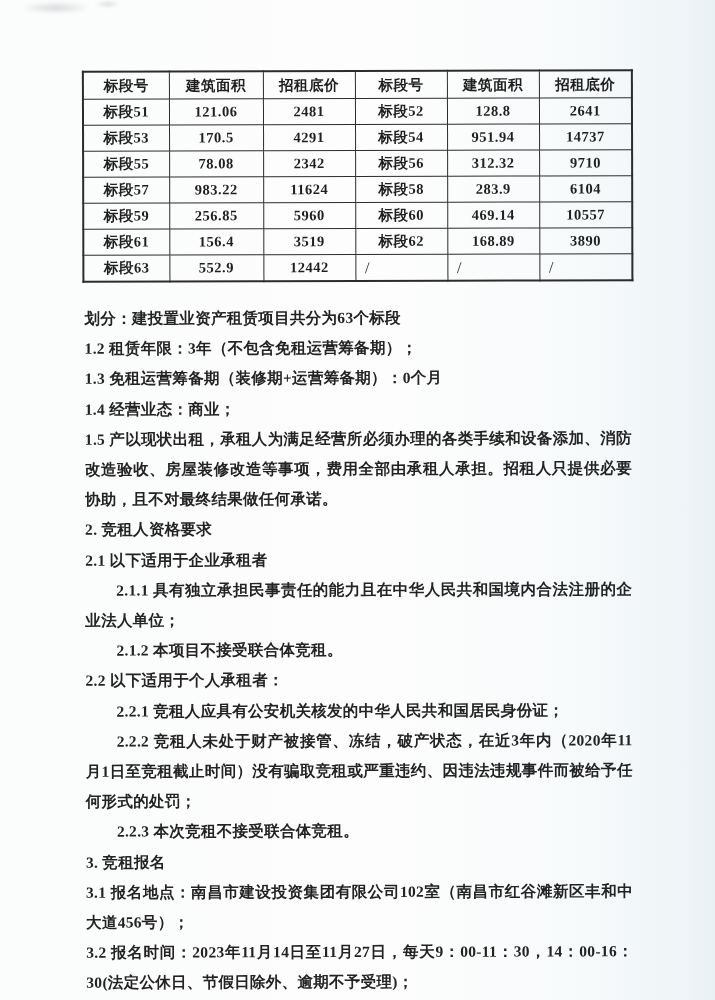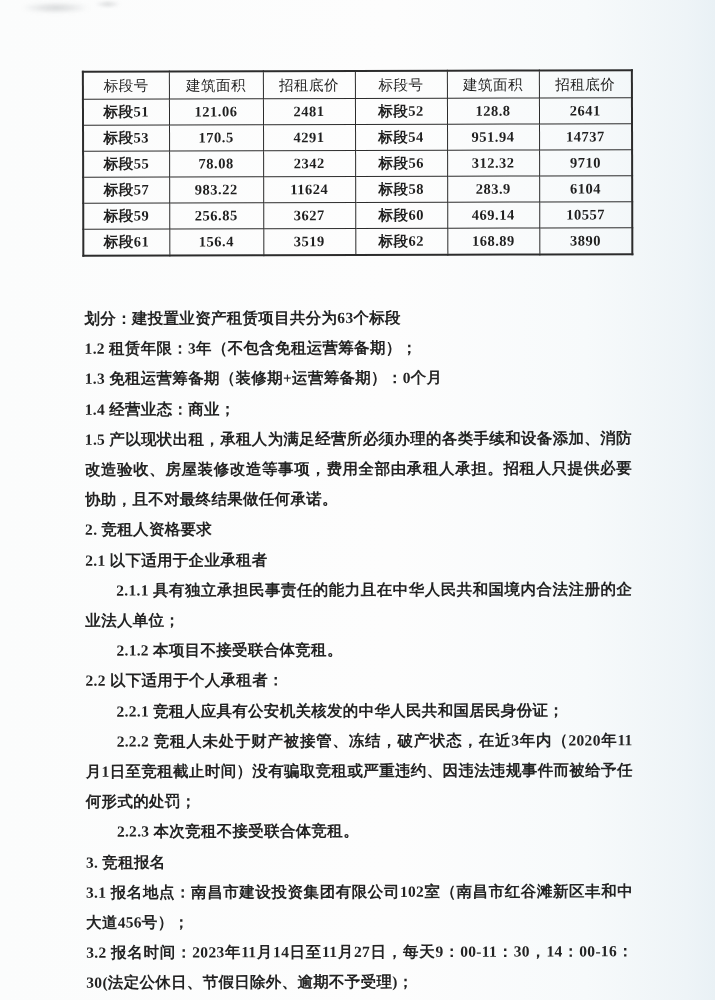--- a/index.html
+++ b/index.html
@@ -65,21 +65,21 @@
     text-align: center;
     vertical-align: middle;
     height: 25px;
     padding: 0 2px;
     overflow: hidden;
     white-space: nowrap;
     letter-spacing: 0.5px;
   }
   table.lots thead th {
     height: 26px;
-    font-weight: 400;
+    font-weight: 700;
   }
   table.lots {
     border: 2px solid #2c2c2c;
   }
   table.lots td.slash {
     text-align: left;
     padding-left: 9px;
     font-weight: 400;
     font-size: 16px;
   }
@@ -159,32 +159,40 @@
         <td>标段57</td>
         <td>983.22</td>
         <td>11624</td>
         <td>标段58</td>
         <td>283.9</td>
         <td>6104</td>
       </tr>
       <tr>
         <td>标段59</td>
         <td>256.85</td>
-        <td>3627</td>
+        <td>5960</td>
         <td>标段60</td>
         <td>469.14</td>
         <td>10557</td>
       </tr>
       <tr>
         <td>标段61</td>
         <td>156.4</td>
         <td>3519</td>
         <td>标段62</td>
         <td>168.89</td>
         <td>3890</td>
+      </tr>
+      <tr>
+        <td>标段63</td>
+        <td>552.9</td>
+        <td>12442</td>
+        <td class="slash">/</td>
+        <td class="slash">/</td>
+        <td class="slash">/</td>
       </tr>
     </tbody>
   </table>
 
   <div class="bodytext">
     <p>划分：建投置业资产租赁项目共分为63个标段</p>
     <p>1.2 租赁年限：3年（不包含免租运营筹备期）；</p>
     <p>1.3 免租运营筹备期（装修期+运营筹备期）：0个月</p>
     <p>1.4 经营业态：商业；</p>
     <p>1.5 产以现状出租，承租人为满足经营所必须办理的各类手续和设备添加、消防改造验收、房屋装修改造等事项，费用全部由承租人承担。招租人只提供必要协助，且不对最终结果做任何承诺。</p>

